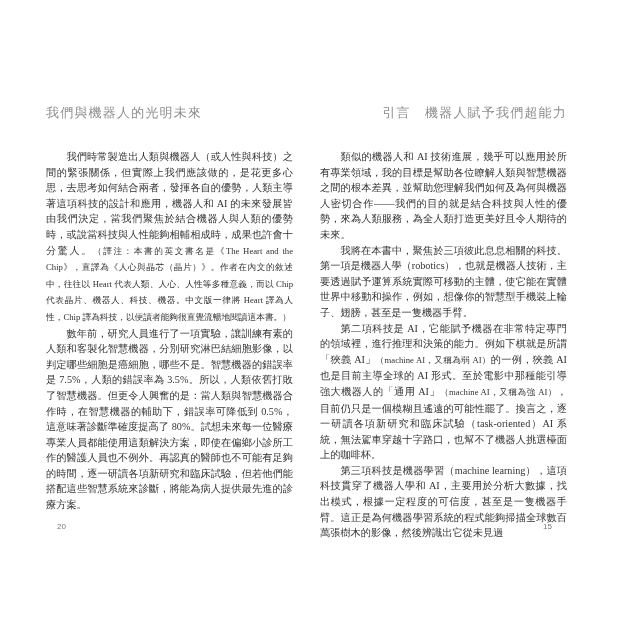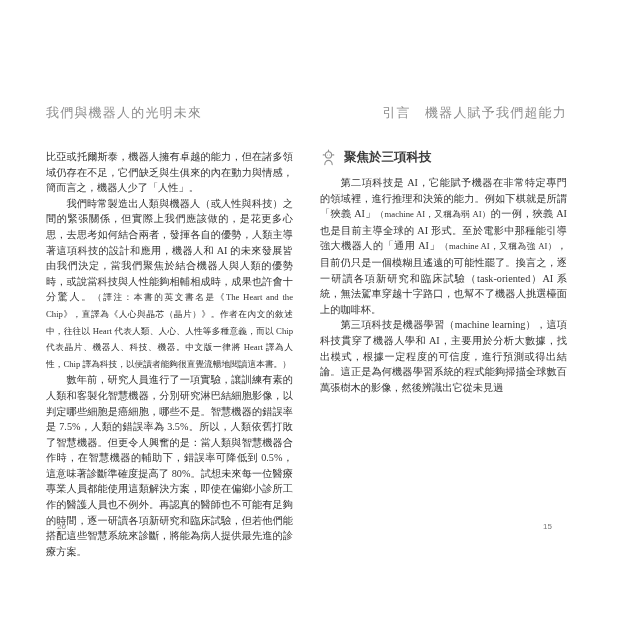--- a/index.html
+++ b/index.html
@@ -43,44 +43,31 @@
   .pn-right{left:543px;}
 </style>
 </head>
 <body>
 
 <div class="spread">
 
   <section class="page page-left">
     <div class="running-head">我們與機器人的光明未來</div>
     <div class="page-body">
-        <p class="para"><span>比亞或托爾斯泰，機器人擁有卓越的能力，但在諸多領域仍存在不足，它們缺乏與生俱來的內在動力與情感，簡而言之，機器人少了「人性」。</span></p>
         <p class="para indent"><span>我們時常製造出人類與機器人（或人性與科技）之間的緊張關係，但實際上我們應該做的，是花更多心思，去思考如何結合兩者，發揮各自的優勢，人類主導著這項科技的設計和應用，機器人和 AI 的未來發展皆由我們決定，當我們聚焦於結合機器人與人類的優勢時，或說當科技與人性能夠相輔相成時，成果也許會十分驚人。</span><span class="note">（譯注：本書的英文書名是《The Heart and the Chip》，直譯為《人心與晶芯（晶片）》。作者在內文的敘述中，往往以 Heart 代表人類、人心、人性等多種意義，而以 Chip 代表晶片、機器人、科技、機器。中文版一律將 Heart 譯為人性，Chip 譯為科技，以便讀者能夠很直覺流暢地閱讀這本書。）</span></p>
         <p class="para indent"><span>數年前，研究人員進行了一項實驗，讓訓練有素的人類和客製化智慧機器，分別研究淋巴結細胞影像，以判定哪些細胞是癌細胞，哪些不是。智慧機器的錯誤率是 7.5%，人類的錯誤率為 3.5%。所以，人類依舊打敗了智慧機器。但更令人興奮的是：當人類與智慧機器合作時，在智慧機器的輔助下，錯誤率可降低到 0.5%，這意味著診斷準確度提高了 80%。試想未來每一位醫療專業人員都能使用這類解決方案，即使在偏鄉小診所工作的醫護人員也不例外。再認真的醫師也不可能有足夠的時間，逐一研讀各項新研究和臨床試驗，但若他們能搭配這些智慧系統來診斷，將能為病人提供最先進的診療方案。</span></p>
       </div>
   </section>
 
   <section class="page page-right">
     <div class="running-head align-right">引言　機器人賦予我們超能力</div>
     <div class="page-body">
-        <div class="section-heading">
-          <span class="icon">
-            <svg width="17" height="17" viewBox="0 0 24 24" fill="none" stroke="#8f8f8f" stroke-width="1.6" stroke-linecap="round">
-              <line x1="12" y1="1.5" x2="12" y2="3.6"></line>
-              <circle cx="12" cy="8.3" r="4.4"></circle>
-              <circle cx="10.3" cy="8.3" r="0.7" fill="#8f8f8f" stroke="none"></circle>
-              <circle cx="13.7" cy="8.3" r="0.7" fill="#8f8f8f" stroke="none"></circle>
-              <line x1="4.6" y1="8.3" x2="6.2" y2="8.3"></line>
-              <line x1="17.8" y1="8.3" x2="19.4" y2="8.3"></line>
-              <path d="M6.8 22c0-3.4 2.3-6 5.2-6s5.2 2.6 5.2 6"></path>
-            </svg>
-          </span>
-          <span>聚焦於三項科技</span>
-        </div>
+        <p class="para indent"><span>類似的機器人和 AI 技術進展，幾乎可以應用於所有專業領域，我的目標是幫助各位瞭解人類與智慧機器之間的根本差異，並幫助您理解我們如何及為何與機器人密切合作——我們的目的就是結合科技與人性的優勢，來為人類服務，為全人類打造更美好且令人期待的未來。</span></p>
+        <p class="para indent"><span>我將在本書中，聚焦於三項彼此息息相關的科技。第一項是機器人學（robotics），也就是機器人技術，主要透過賦予運算系統實際可移動的主體，使它能在實體世界中移動和操作，例如，想像你的智慧型手機裝上輪子、翅膀，甚至是一隻機器手臂。</span></p>
         <p class="para indent"><span>第二項科技是 AI，它能賦予機器在非常特定專門的領域裡，進行推理和決策的能力。例如下棋就是所謂「狹義 AI」</span><span class="note">（machine AI，又稱為弱 AI）</span><span>的一例，狹義 AI 也是目前主導全球的 AI 形式。至於電影中那種能引導強大機器人的「通用 AI」</span><span class="note">（machine AI，又稱為強 AI）</span><span>，目前仍只是一個模糊且遙遠的可能性罷了。換言之，逐一研讀各項新研究和臨床試驗（task-oriented）AI 系統，無法駕車穿越十字路口，也幫不了機器人挑選檯面上的咖啡杯。</span></p>
-        <p class="para indent"><span>第三項科技是機器學習（machine learning），這項科技貫穿了機器人學和 AI，主要用於分析大數據，找出模式，根據一定程度的可信度，進行預測或得出結論。這正是為何機器學習系統的程式能夠掃描全球數百萬張樹木的影像，然後辨識出它從未見過</span></p>
+        <p class="para indent"><span>第三項科技是機器學習（machine learning），這項科技貫穿了機器人學和 AI，主要用於分析大數據，找出模式，根據一定程度的可信度，甚至是一隻機器手臂。這正是為何機器學習系統的程式能夠掃描全球數百萬張樹木的影像，然後辨識出它從未見過</span></p>
       </div>
   </section>
 
   <div class="pagenum pn-left">20</div>
   <div class="pagenum pn-right">15</div>
 
 </div>
 
 </body></html>

